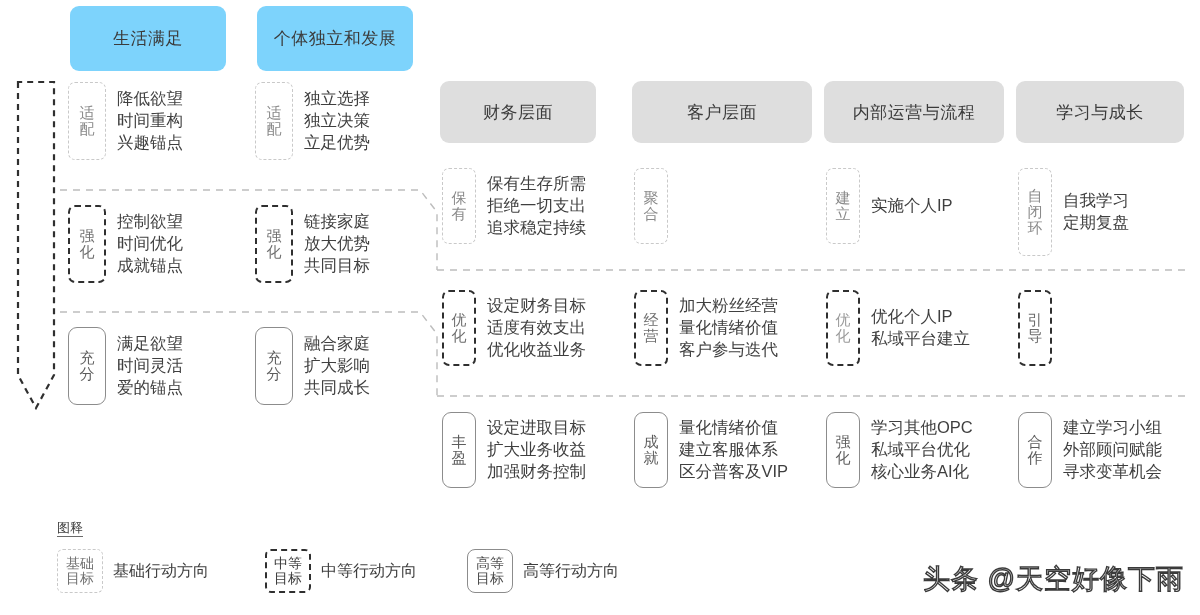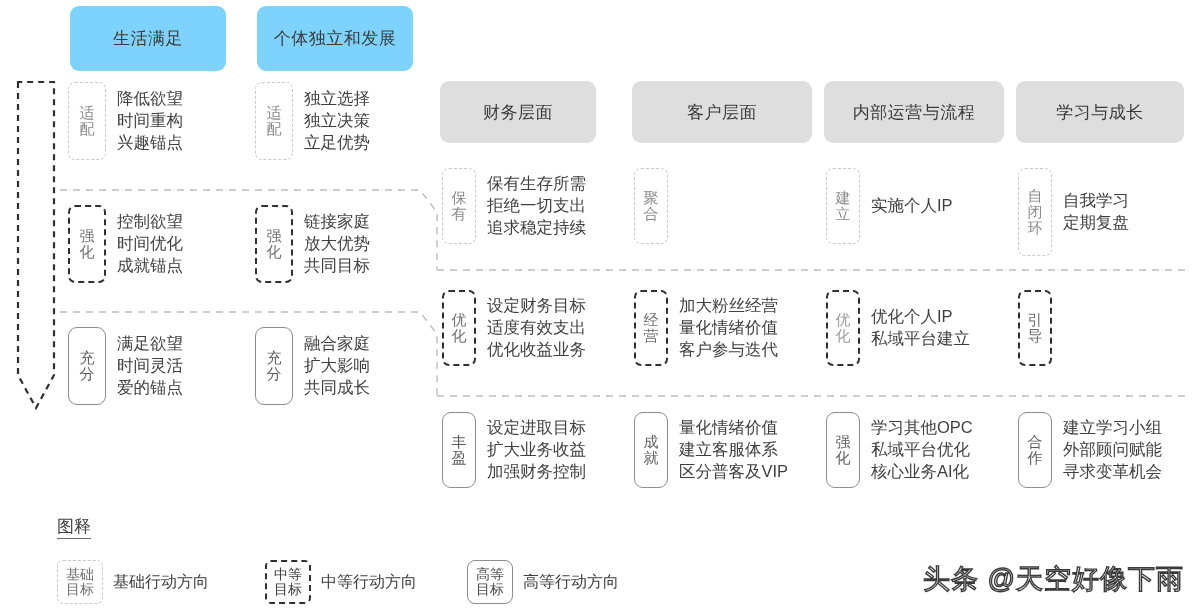--- a/index.html
+++ b/index.html
@@ -60,26 +60,26 @@
     font-size: 16.5px;
     line-height: 1.33;
     color: #3f3f3f;
     white-space: nowrap;
   }
   .cell-text div { white-space: nowrap; }
 
   
   #legend { position: absolute; left: 57px; top: 518px; }
   #legend-title {
-    font-size: 17px; color: #3f3f3f;
+    font-size: 13px; color: #3f3f3f;
     border-bottom: 1.2px solid #6a6a6a;
     display: inline-block; padding-bottom: 1px;
     line-height: 1.1;
   }
-  .legend-row { position: absolute; top: 42px; display: flex; align-items: center; }
+  .legend-row { position: absolute; top: 31px; display: flex; align-items: center; }
   .legend-badge {
     width: 46px; height: 44px;
     display: flex; align-items: center; justify-content: center;
     font-size: 14px; line-height: 1.1; text-align: center;
     border-radius: 6px; flex: none;
   }
   .legend-badge.lvl-base { border: 1.6px dashed #c9c9c9; color: #6f6f6f; }
   .legend-badge.lvl-mid  { border: 2.6px dashed #2f2f2f; color: #3a3a3a; }
   .legend-badge.lvl-high { border: 1.5px solid #8c8c8c; color: #4a4a4a; border-radius: 8px; }
   .legend-label { margin-left: 10px; font-size: 16px; color: #3f3f3f; white-space: nowrap; }

